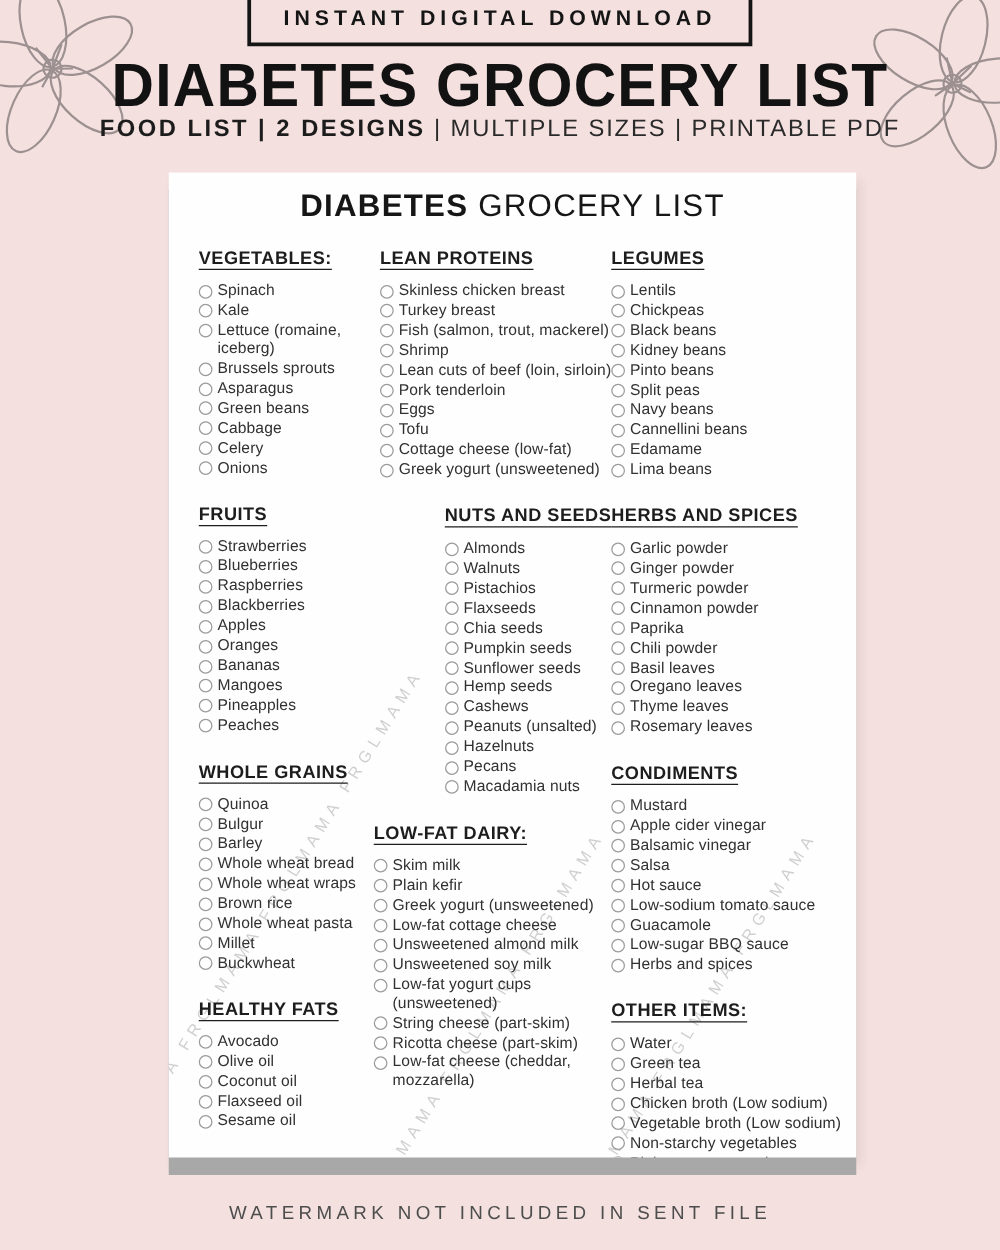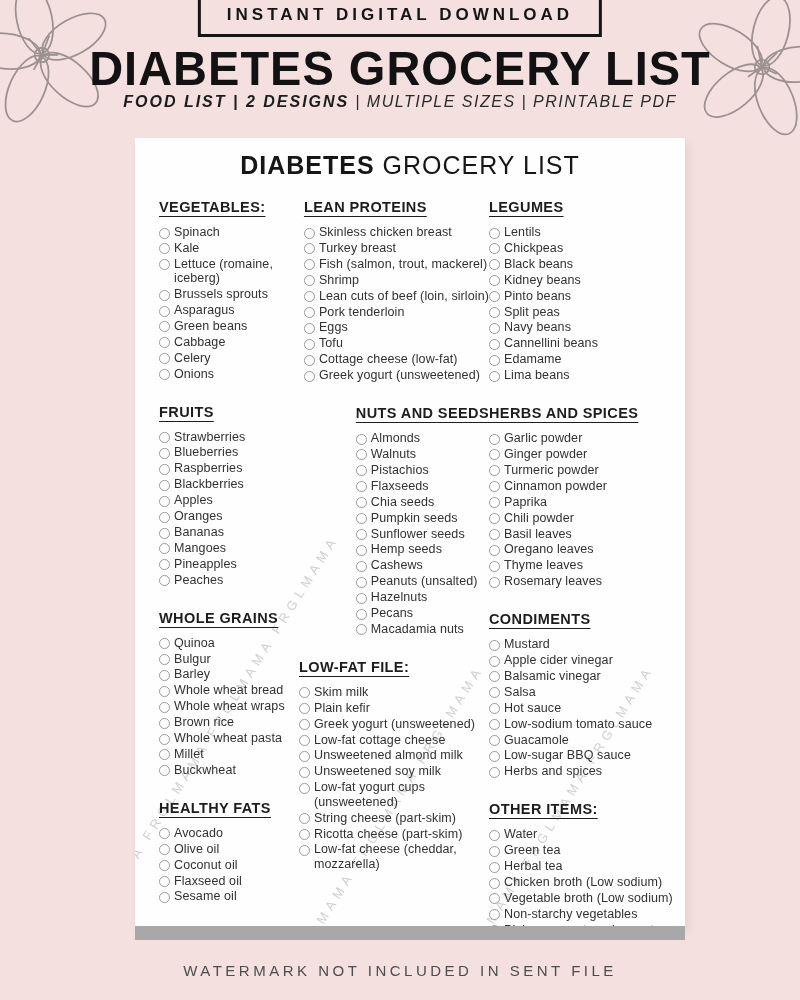--- a/index.html
+++ b/index.html
@@ -20,21 +20,21 @@
     font-size:17px;font-weight:800;letter-spacing:4px;color:#151515;
     white-space:nowrap;background:transparent;z-index:3;
   }
   .hero-title{
     position:absolute;left:0;right:0;top:40px;text-align:center;
     font-size:47px;font-weight:900;letter-spacing:1px;color:#121212;
     transform:scaleY(1.04);z-index:3;
   }
   .hero-sub{
     position:absolute;left:0;right:0;top:93px;text-align:center;
-    font-size:16px;color:#1c1c1c;letter-spacing:1.5px;z-index:3;white-space:nowrap;font-style:italic;
+    font-size:19px;color:#1c1c1c;letter-spacing:1.5px;z-index:3;white-space:nowrap;
   }
   .hero-sub .bold{font-weight:800;letter-spacing:2px;}
   .hero-sub .rest{font-weight:400;color:#2a2a2a;}
   
   .paper{
     position:absolute;left:135px;top:138px;width:550px;height:788px;
     background:#FEFEFE;z-index:2;
     box-shadow:0 14px 0 #A8A8A8, 3px 6px 8px rgba(90,60,60,.10);
     display:flex;flex-direction:column;overflow:hidden;
   }
@@ -359,21 +359,21 @@
           <div class="item">
             <span class="circ"></span>
             <span class="itxt">Pecans</span>
           </div>
           <div class="item">
             <span class="circ"></span>
             <span class="itxt">Macadamia nuts</span>
           </div>
         </div>
         <div class="section">
-          <div class="sec-head">LOW-FAT FILE:</div>
+          <div class="sec-head">LOW-FAT DAIRY:</div>
           <div class="item">
             <span class="circ"></span>
             <span class="itxt">Skim milk</span>
           </div>
           <div class="item">
             <span class="circ"></span>
             <span class="itxt">Plain kefir</span>
           </div>
           <div class="item">
             <span class="circ"></span>

